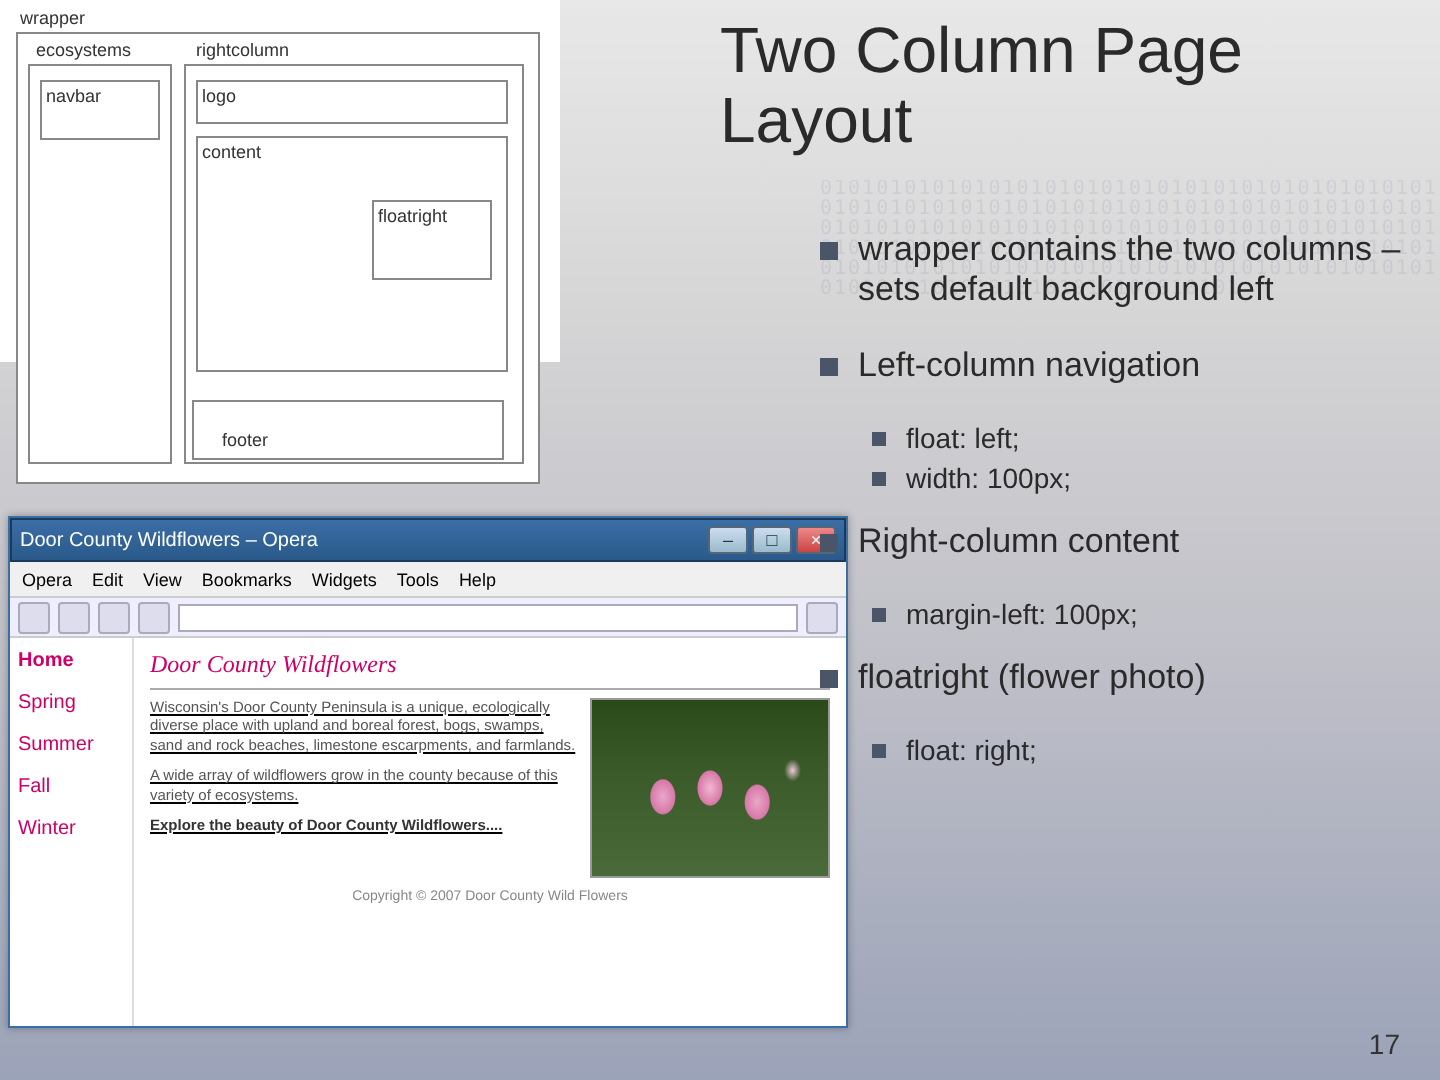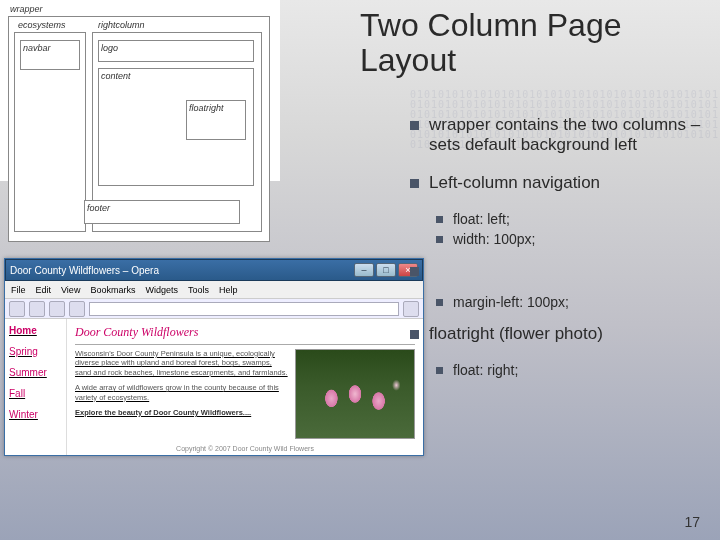--- a/index.html
+++ b/index.html
@@ -27,28 +27,28 @@
   .bullets .b2 { display: flex; gap: 10px; margin: 4px 0 4px 26px; font-size: 14px; }
   .sq { width: 9px; height: 9px; background: #4a5568; flex-shrink: 0; margin-top: 6px; }
   .sq.sm { width: 7px; height: 7px; margin-top: 5px; }
   .page-num {
     position: absolute; bottom: 10px; right: 20px; font-size: 14px; color: #333; z-index: 2;
   }
 
   
   .diagram {
     position: absolute; top: 0; left: 0; width: 280px; height: 181px;
-    background: #fff; z-index: 1; font-size: 9px; color: #333; font-style: italic;
+    background: #fff; z-index: 1; font-size: 9px; color: #333;
   }
   .wf-label { position: absolute; }
   .wf-box { position: absolute; border: 1px solid #888; background: #fff; }
 
   
   .browser {
-    position: absolute; top: 258px; left: 4px; width: 420px; height: 198px;
+    position: absolute; top: 258px; left: 4px; width: 420px; height: 256px;
     background: #7f1d1d; border: 1px solid #3a6ea5; z-index: 1;
     font-family: Tahoma, sans-serif; font-size: 9px;
     box-shadow: 0 0 4px rgba(0,0,0,0.3);
   }
   .titlebar {
     height: 22px;
     background: linear-gradient(to bottom, #3a6ea5, #2a5a8a);
     border: 1px solid #1a3a5a;
     display: flex; align-items: center; padding: 0 4px; color: #fff;
     font-size: 10px;
@@ -67,21 +67,21 @@
   .addrbar {
     height: 20px; background: #eef; border-bottom: 1px solid #ccc;
     display: flex; align-items: center; gap: 4px; padding: 0 4px;
   }
   .abtn { width: 16px; height: 16px; background: #dde; border: 1px solid #aab; border-radius: 2px; }
   .addrinput { flex: 1; height: 14px; background: #fff; border: 1px solid #aab; font-size: 8px; padding: 0 2px; }
   .page {
     display: flex; height: calc(100% - 60px); background: #eef;
   }
   .leftnav {
-    width: 62px; background: #fff; padding: 6px 4px; border-right: 1px solid #ddd; text-decoration: underline;
+    width: 62px; background: #fff; padding: 6px 4px; border-right: 1px solid #ddd;
   }
   .leftnav a { display: block; color: #c06; font-size: 10px; margin-bottom: 10px; text-decoration: none; }
   .leftnav a:first-child { font-weight: bold; }
   .rightcol {
     flex: 1; padding: 6px 8px; background: #fff; position: relative;
   }
   .site-title { color: #c06; font-size: 12px; font-family: Georgia, serif; margin-bottom: 4px; border-bottom: 1px solid #aaa; padding-bottom: 4px; font-style: italic;}
   .body-row { display: flex; gap: 6px; text-decoration: underline; }
   .body-text { flex: 1; font-size: 7.5px; color: #555; line-height: 1.25; filter: blur(0.3px); }
   .body-text p { margin-bottom: 6px; }
@@ -116,20 +116,21 @@
   <div class="b2">
     <span class="sq sm"></span>
     <span>float: left;</span>
   </div>
   <div class="b2">
     <span class="sq sm"></span>
     <span>width: 100px;</span>
   </div>
   <div class="b1" style="margin-top:14px">
     <span class="sq"></span>
+    <span>Right-column content</span>
   </div>
   <div class="b2">
     <span class="sq sm"></span>
     <span>margin-left: 100px;</span>
   </div>
   <div class="b1" style="margin-top:14px">
     <span class="sq"></span>
     <span>floatright (flower photo)</span>
   </div>
   <div class="b2">
@@ -156,36 +157,36 @@
 
   <div class="wf-box" style="top:40px;left:98px;width:156px;height:22px;padding:2px">
     <span>logo</span>
   </div>
   <div class="wf-box" style="top:68px;left:98px;width:156px;height:118px;padding:2px">
     <span>content</span>
   </div>
   <div class="wf-box" style="top:100px;left:186px;width:60px;height:40px;padding:2px">
     <span>floatright</span>
   </div>
-  <div class="wf-box" style="top:200px;left:84px;width:156px;height:24px;padding:2px">
+  <div class="wf-box" style="top:200px;left:96px;width:156px;height:24px;padding:14px">
     <span>footer</span>
   </div>
 </div>
 
 <div class="browser">
   <div class="titlebar">
     <span>Door County Wildflowers – Opera</span>
     <div class="winbtns">
       <div class="winbtn">–</div>
       <div class="winbtn">□</div>
       <div class="winbtn close">×</div>
     </div>
   </div>
   <div class="menubar">
-    <span>File</span>
+    <span>Opera</span>
     <span>Edit</span>
     <span>View</span>
     <span>Bookmarks</span>
     <span>Widgets</span>
     <span>Tools</span>
     <span>Help</span>
   </div>
   <div class="addrbar">
     <div class="abtn"></div>
     <div class="abtn"></div>

